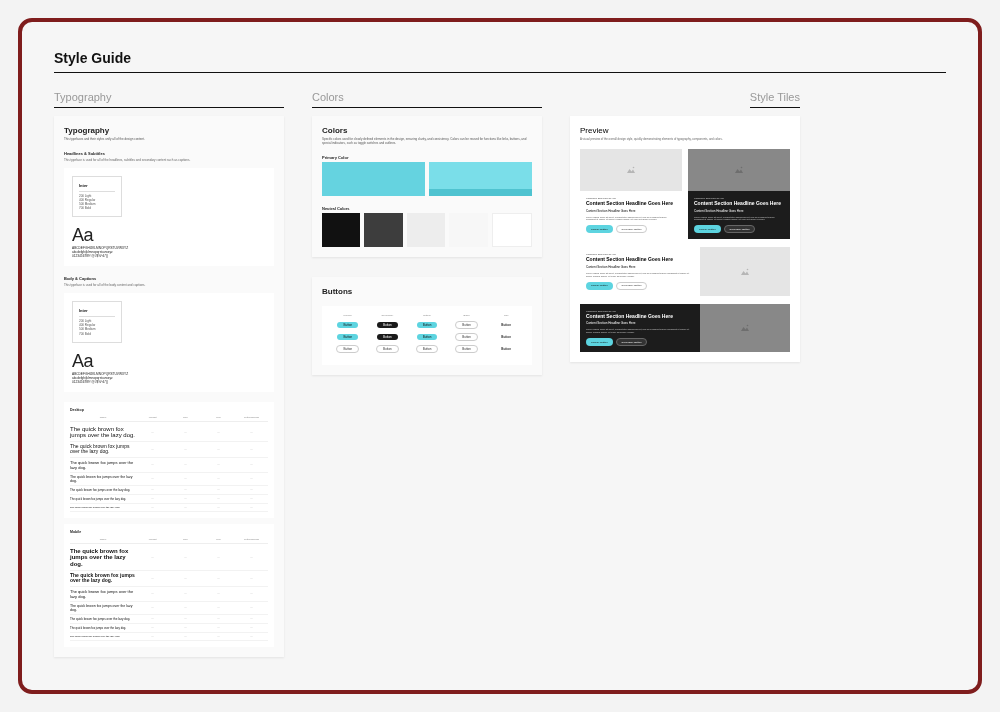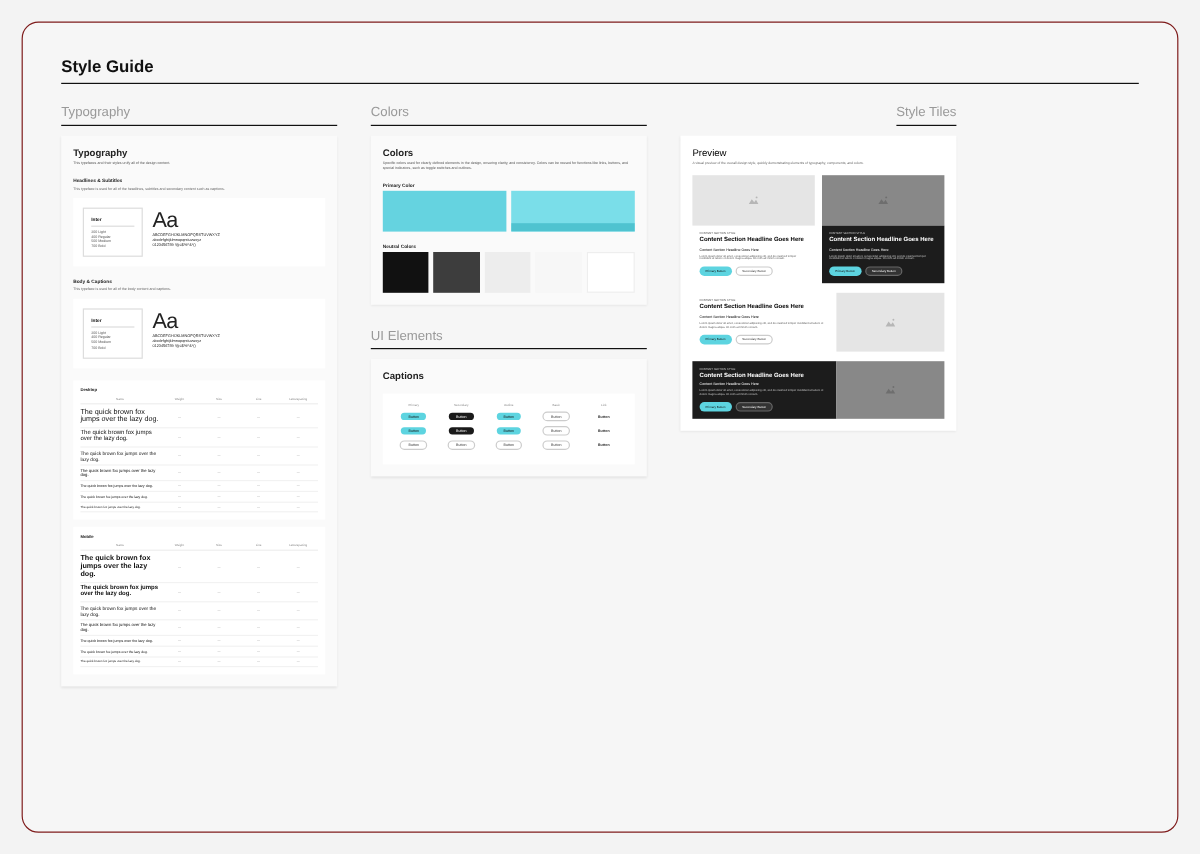--- a/index.html
+++ b/index.html
@@ -5,21 +5,21 @@
 * { margin: 0; padding: 0; box-sizing: border-box; }
 body {
   font-family: -apple-system, BlinkMacSystemFont, "Segoe UI", Helvetica, Arial, sans-serif;
   background: #f3f3f3;
   width: 1000px;
   height: 712px;
   padding: 18px;
 }
 .outer {
   background: #f6f6f6;
-  border: 1px solid #7f1d1d;
+  border: 4px solid #7f1d1d;
   border-radius: 14px;
   width: 100%;
   height: 100%;
   padding: 28px 32px;
   overflow: hidden;
 }
 .page-title {
   font-size: 14px;
   font-weight: 700;
   color: #111;
@@ -65,20 +65,21 @@
   font-weight: 700;
   margin-bottom: 2px;
 }
 .microtext { font-size: 3px; color: #666; margin-bottom: 6px; }
 .typo-block {
   display: flex;
   gap: 8px;
   background: #fff;
   padding: 8px;
   margin-bottom: 10px;
+  flex-direction: column;
 }
 .font-card {
   border: 1px solid #ddd;
   padding: 6px;
   width: 50px;
   font-size: 3px;
   line-height: 1.4;
   color: #555;
 }
 .font-card-name {
@@ -392,23 +393,22 @@
         <div class="color-neutral-row">
           <div class="color-swatch-sm cn-1"></div>
           <div class="color-swatch-sm cn-2"></div>
           <div class="color-swatch-sm cn-3"></div>
           <div class="color-swatch-sm cn-4"></div>
           <div class="color-swatch-sm cn-5"></div>
         </div>
       </div>
 
       <div style="height:20px"></div>
-      <div class="section-label">UI Elements</div>
       <div class="card">
-        <div class="card-title">Captions</div>
+        <div class="card-title">Buttons</div>
         <div style="height:8px"></div>
         <div class="btn-grid">
           <div class="btn-grid-head">
             <div>Primary</div>
             <div>Secondary</div>
             <div>Outline</div>
             <div>Basic</div>
             <div>Link</div>
           </div>
           <div class="btn-row">

